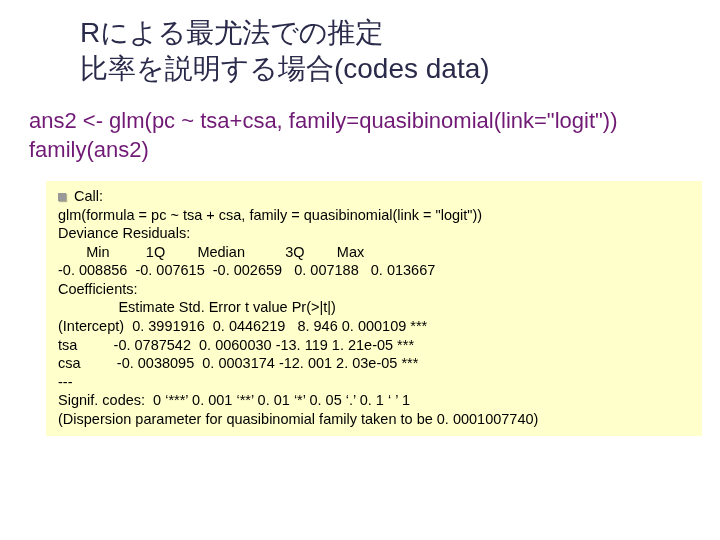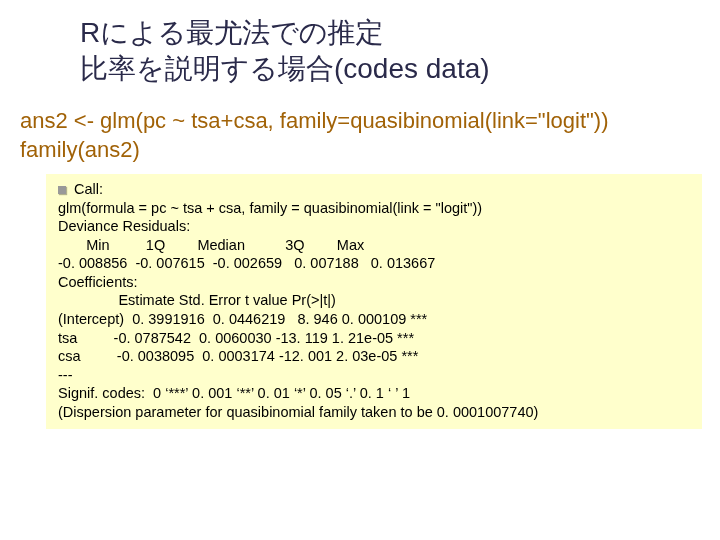--- a/index.html
+++ b/index.html
@@ -18,29 +18,29 @@
   .title {
     font-size: 28px;
     color: #2a2a4a;
     font-weight: normal;
     margin: 5px 0 18px 60px;
     line-height: 1.3;
     font-family: "MS PGothic", sans-serif;
   }
   .code-input {
     font-size: 22px;
-    color: #a16207;
-    margin: 0 0 6px 0;
+    color: #701a75;
+    margin: 0 0 6px 9px;
     font-family: Verdana, "MS PGothic", sans-serif;
     line-height: 1.35;
   }
   .output-box {
     background: #ffffcc;
     padding: 6px 12px 8px 12px;
-    margin: 9px 10px 0 26px;
+    margin: 16px 10px 0 26px;
     font-family: Tahoma, Verdana, sans-serif;
     font-size: 14.5px;
     line-height: 1.28;
     color: #000;
     white-space: pre;
   }
   .bullet {
     display: inline-block;
     width: 8px;
     height: 8px;

